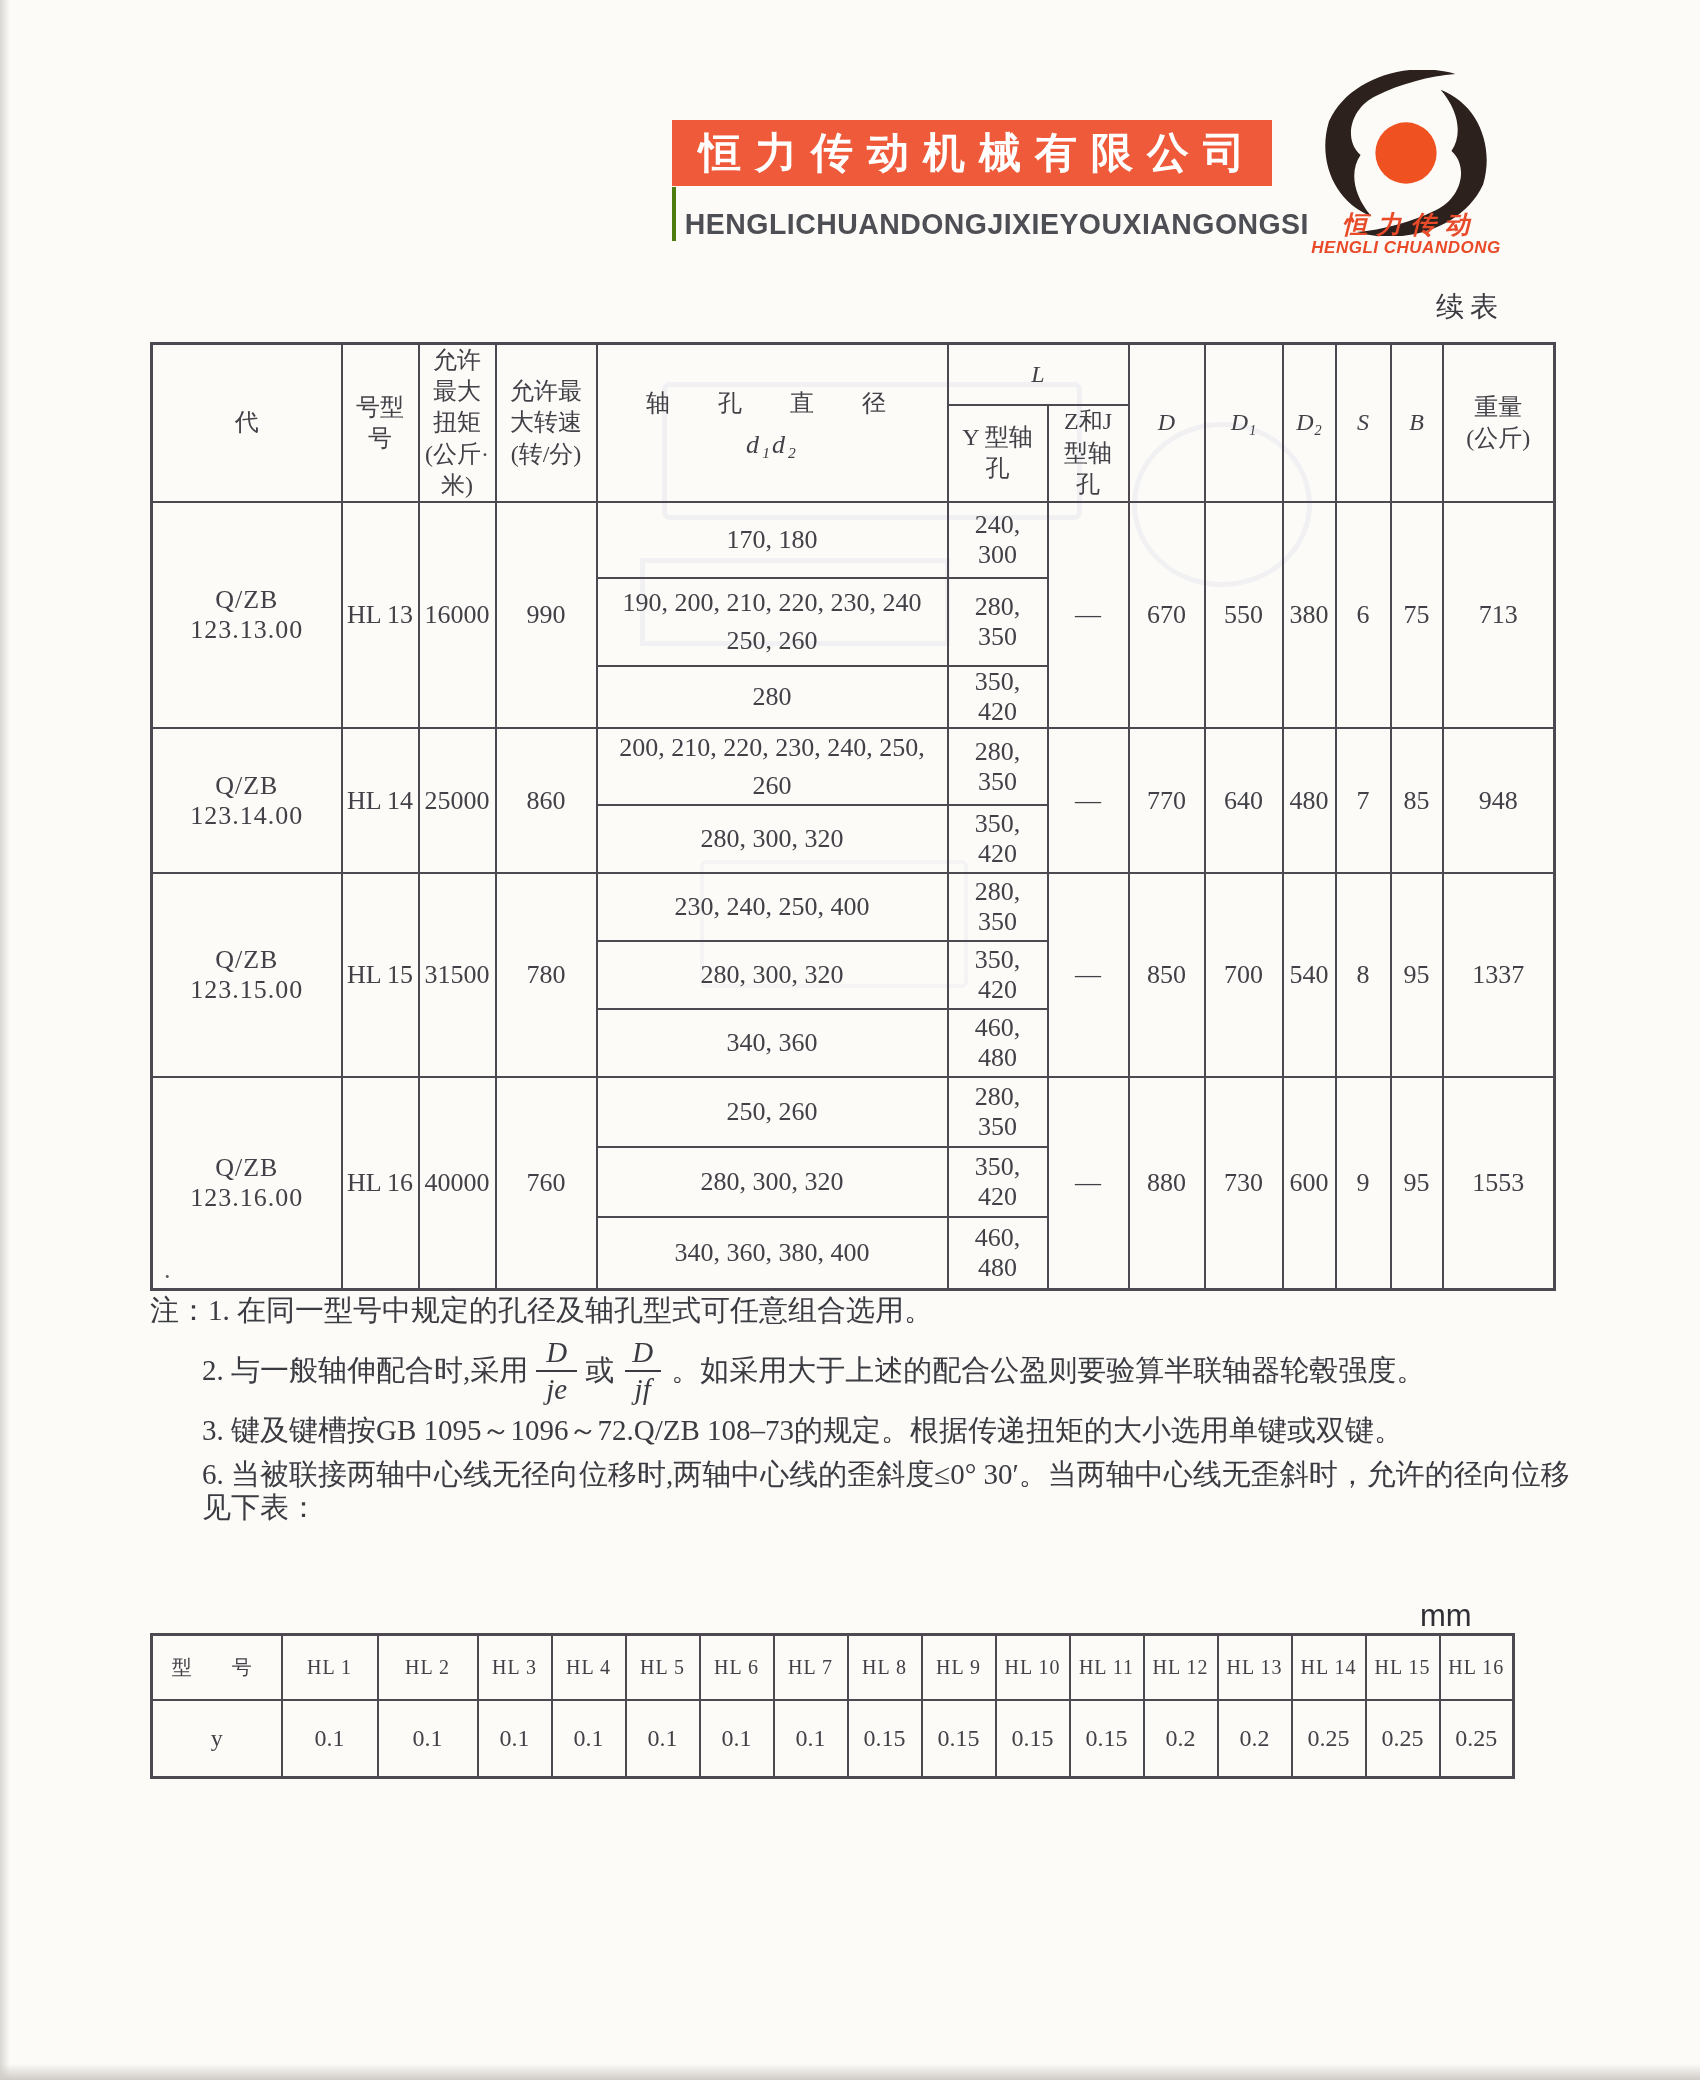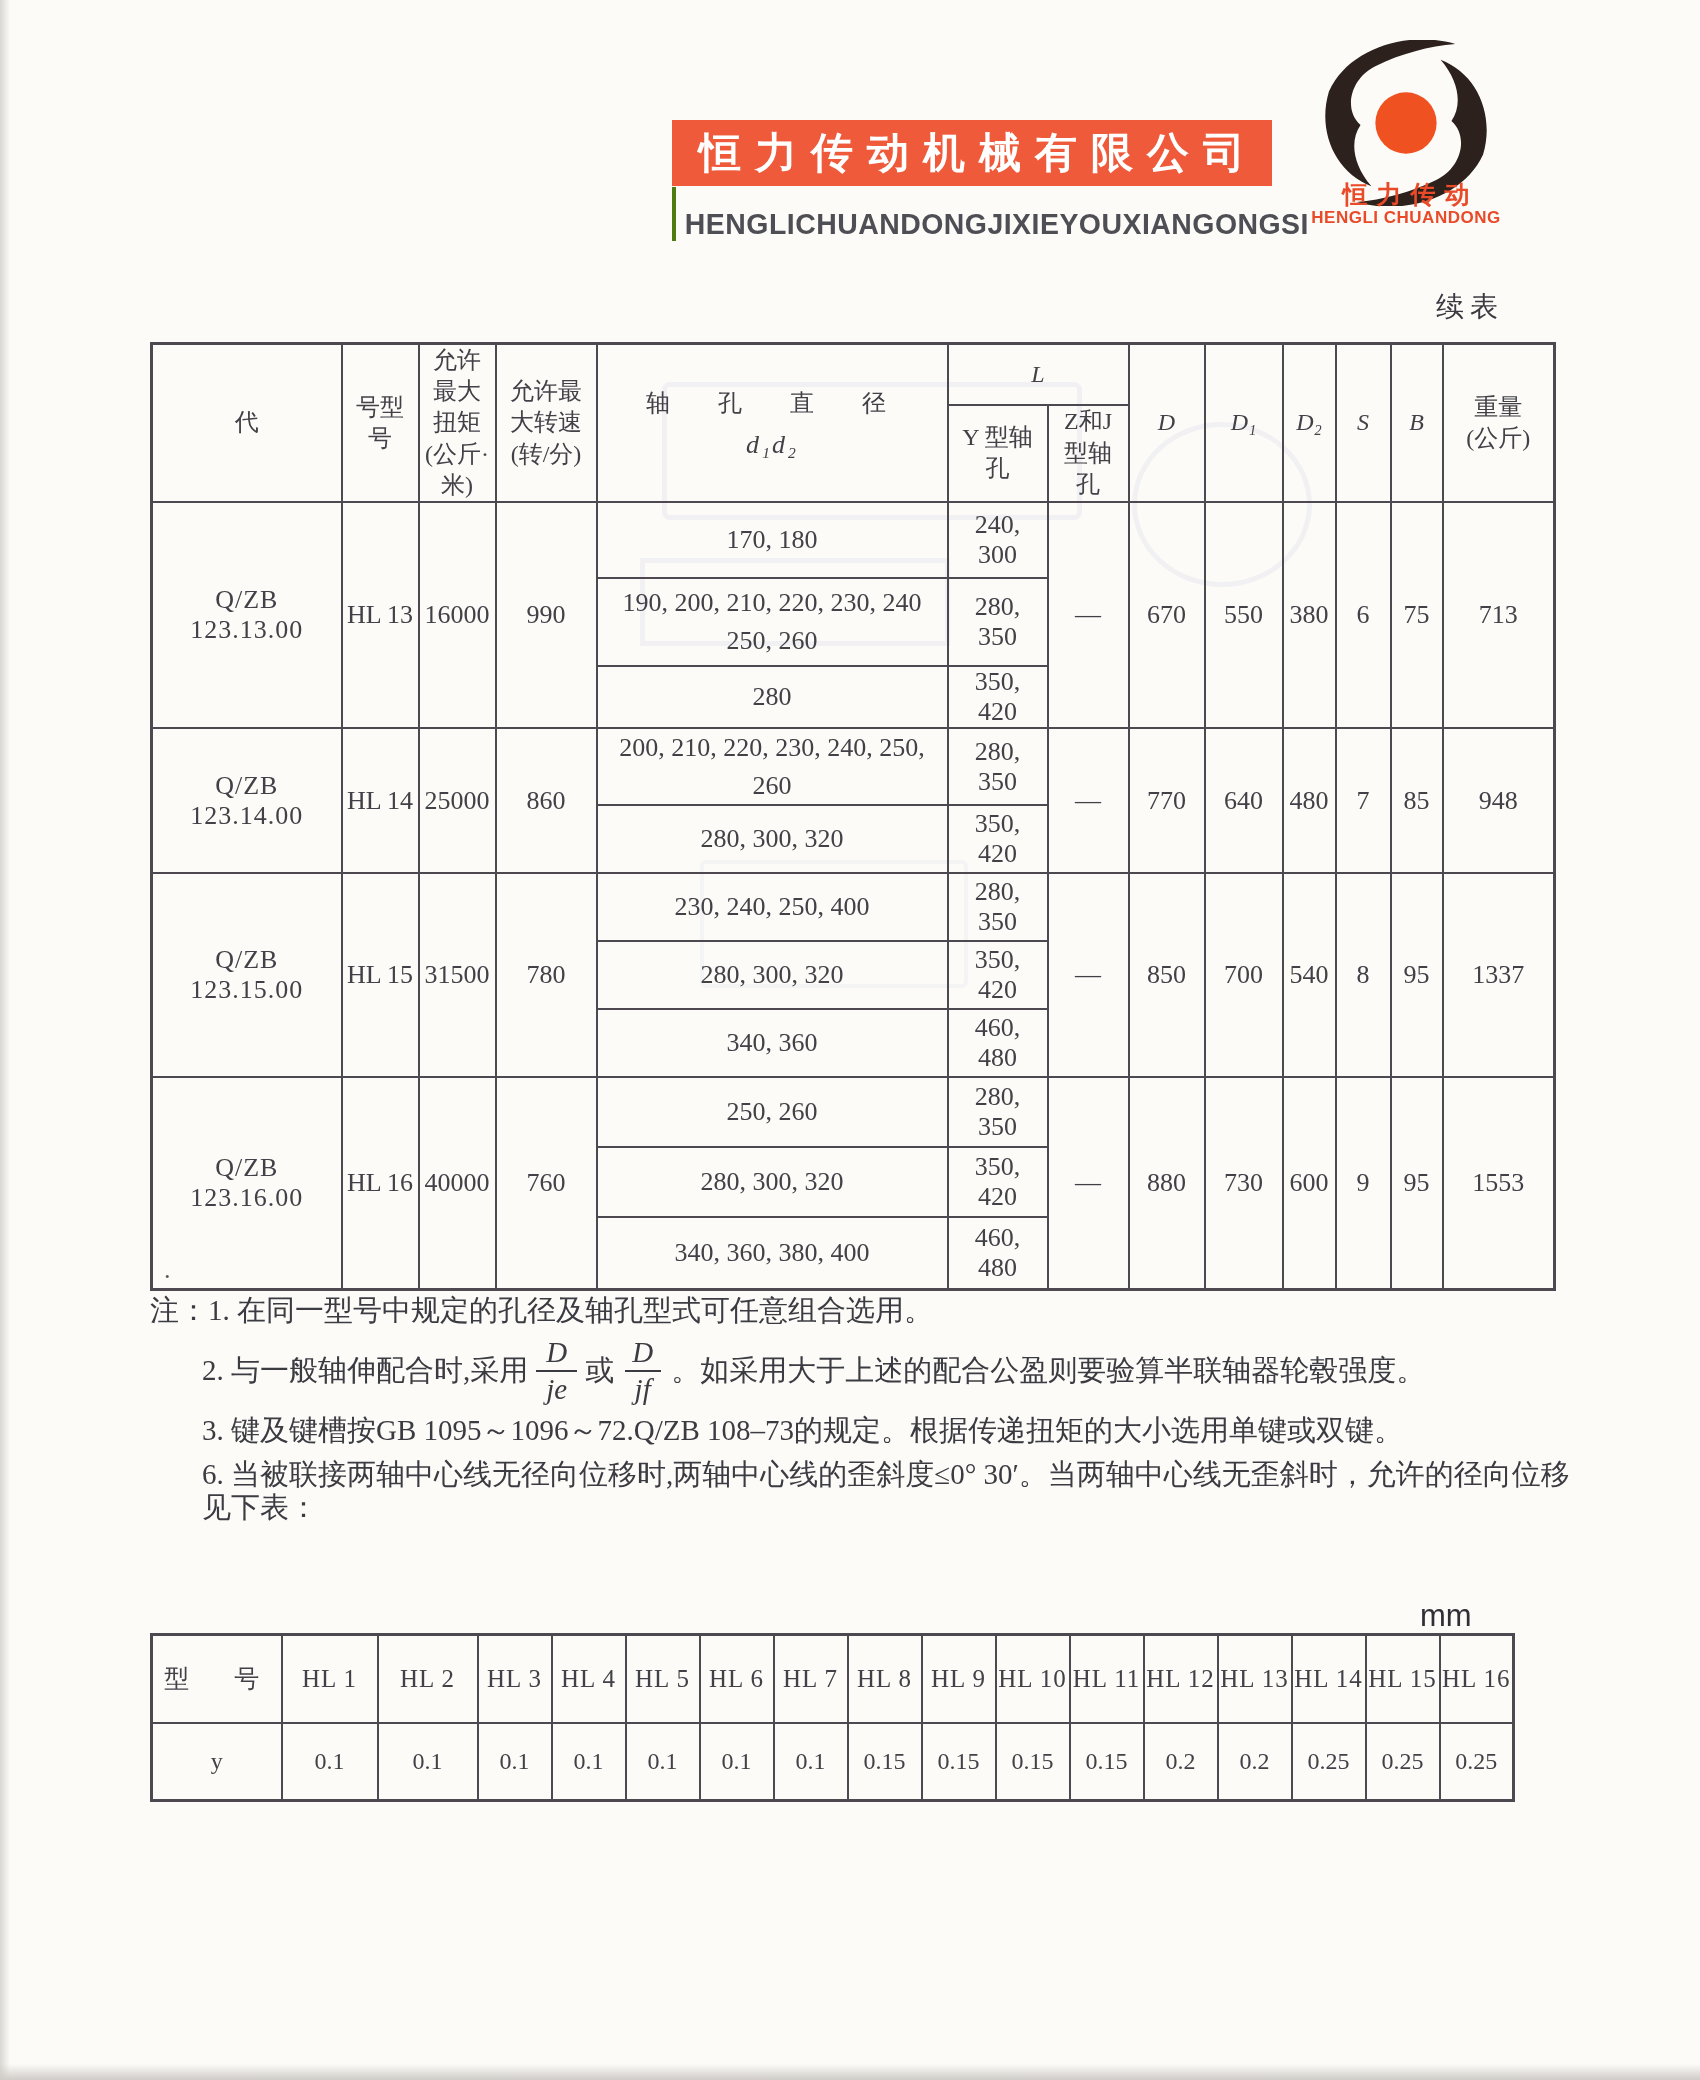--- a/index.html
+++ b/index.html
@@ -22,21 +22,21 @@
 
   
   .banner{position:absolute;left:672px;top:120px;width:600px;height:66px;
     background:#ee5a3a;display:flex;align-items:center;justify-content:center;}
   .banner-text{color:#fff;font-weight:bold;font-size:42px;letter-spacing:14px;padding-left:14px;white-space:nowrap;}
   .romanized{position:absolute;left:672px;top:187px;width:600px;height:54px;
     border-left:4px solid #4d7c0f;display:flex;align-items:flex-end;}
   .romanized-text{font-family:"Liberation Sans","DejaVu Sans",sans-serif;font-weight:bold;
     font-size:29px;color:#4e4e55;letter-spacing:.5px;padding-left:9px;white-space:nowrap;
     transform:scaleX(.98);transform-origin:left center;}
-  .logo{position:absolute;left:1300px;top:40px;width:212px;height:185px;}
+  .logo{position:absolute;left:1300px;top:70px;width:212px;height:185px;font-style:italic;}
   .logo svg{position:absolute;left:0;top:0;}
   .logo-cn{position:absolute;left:0;top:138px;width:212px;text-align:center;
     color:#e94a28;font-weight:bold;font-size:25px;letter-spacing:9px;text-indent:9px;}
   .logo-en{position:absolute;left:0;top:168px;width:212px;text-align:center;
     color:#e94a28;font-family:"Liberation Sans","DejaVu Sans",sans-serif;
     font-weight:bold;font-size:17px;letter-spacing:.5px;}
   .continued{position:absolute;left:1396px;top:288px;width:108px;text-align:right;
     font-size:28px;letter-spacing:6px;color:#3a3a40;}
 
   
@@ -68,21 +68,21 @@
   .frac .den{border-top:2px solid #3b3b42;padding:2px 10px 0 10px;}
   .frac .num{padding:0 10px 2px 10px;}
   .stray-dot{position:absolute;left:164px;top:1255px;font-size:26px;color:#55555c;}
 
   
   .unit-label{position:absolute;left:1420px;top:1598px;font-family:"Liberation Sans","DejaVu Sans",sans-serif;
     font-size:31px;color:#2f2f35;}
   .dev-table{position:absolute;left:150px;top:1633px;width:1362px;border:3px solid #4e4950;}
   .dev-table td{border:2px solid #4e4950;text-align:center;vertical-align:middle;
     box-sizing:border-box;overflow:hidden;}
-  .dev-h{height:88px;font-size:25px;letter-spacing:1px;}
+  .dev-h{height:65px;font-size:20px;letter-spacing:1px;}
   .dev-v{height:78px;font-size:24px;}
   .dev-label{letter-spacing:10px;}
 </style>
 </head>
 <body>
 
 <div class="scan-edge-left"></div>
 <div class="scan-edge-bottom"></div>
 <div class="ghost ghost1"></div>
 <div class="ghost ghost2"></div>

